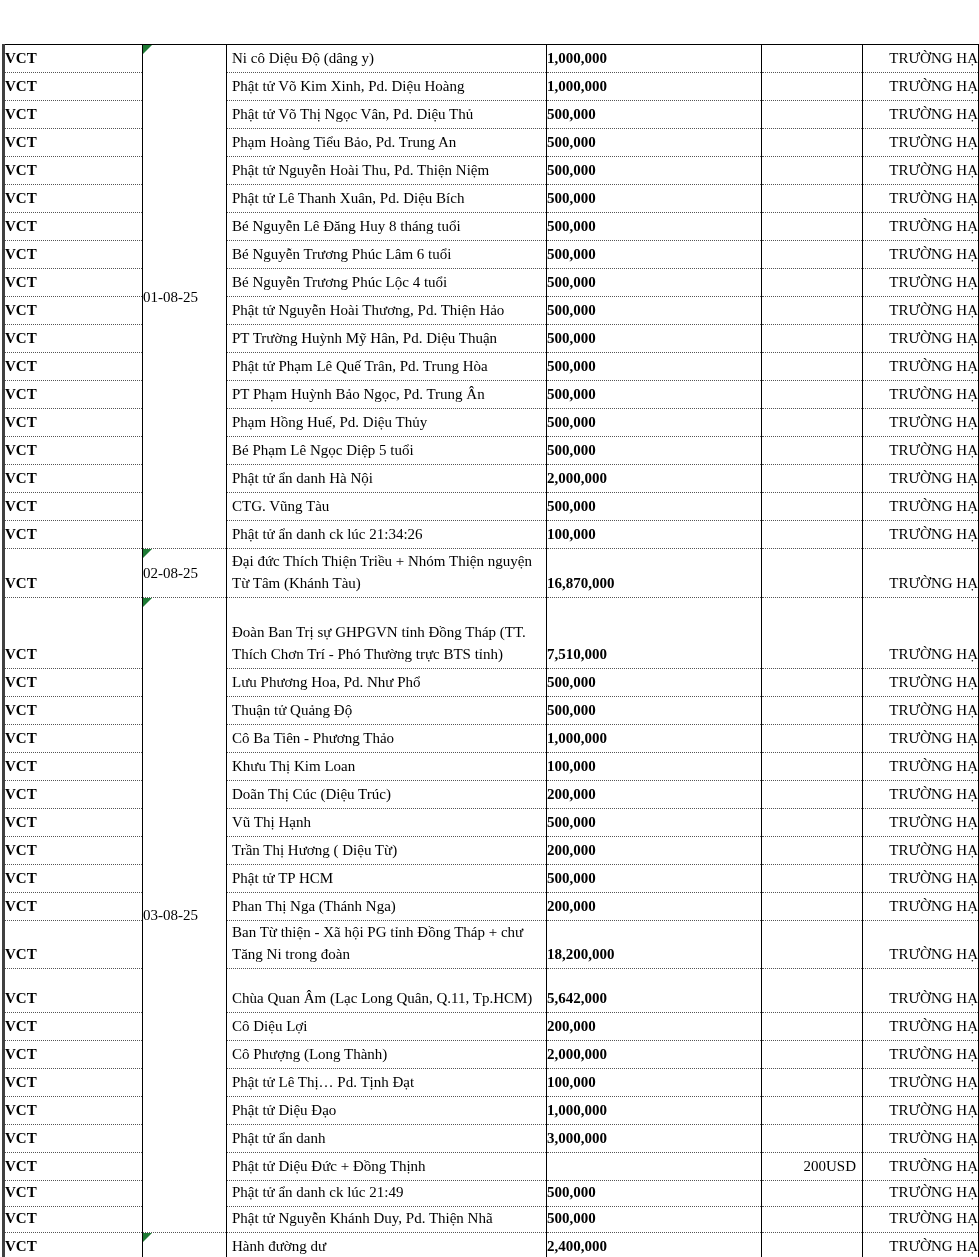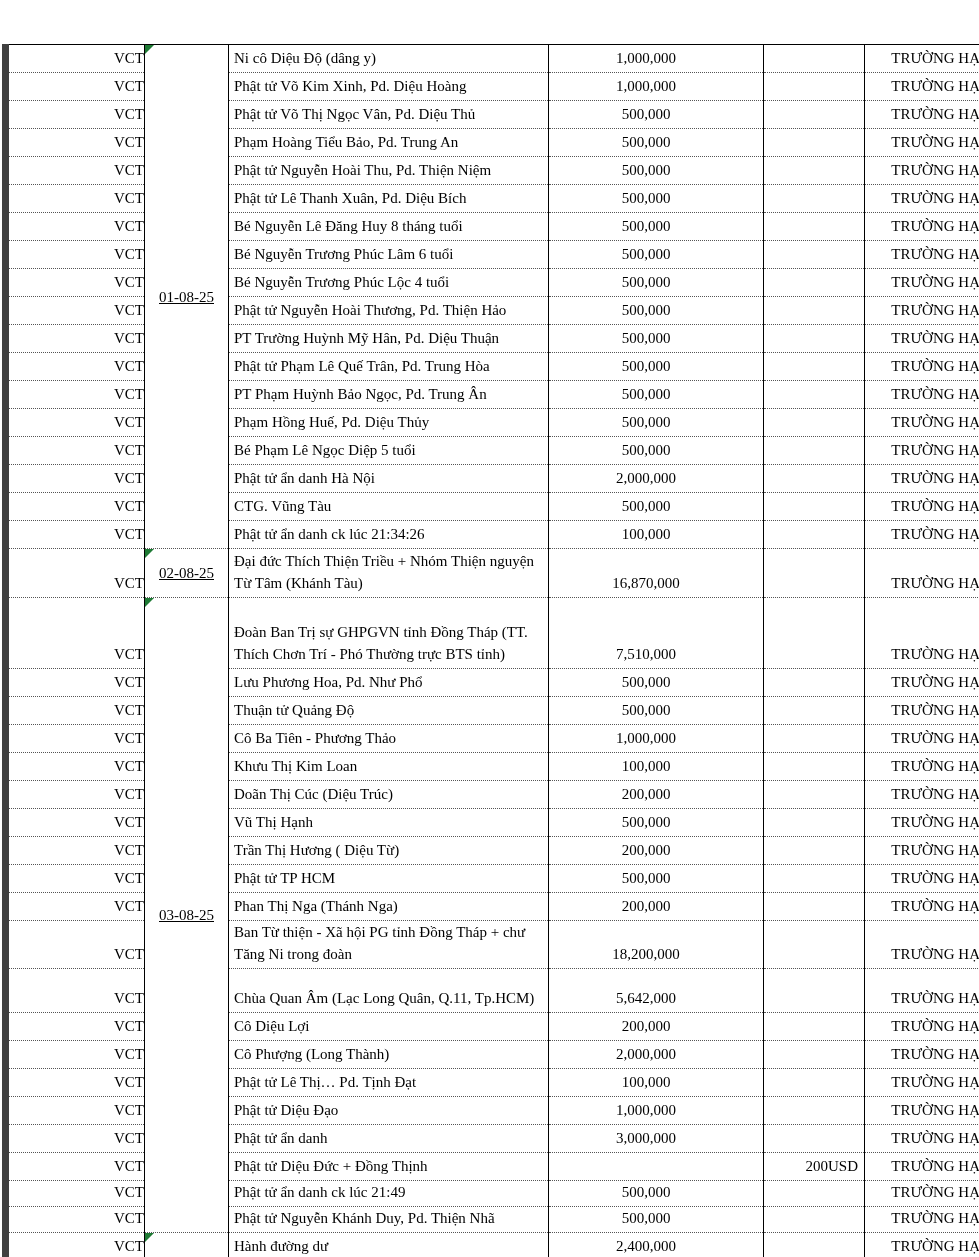--- a/index.html
+++ b/index.html
@@ -15,35 +15,34 @@
   }
   td{
     padding:0;
     font-size:15px;line-height:22px;
     vertical-align:bottom;
     border-right:1px solid #000;
     border-bottom:1px dotted #555;
     overflow:hidden;
     word-wrap:break-word;
   }
-  td.c-vct{text-align:right;border-left:7px solid #404040;padding-bottom:3px;}
+  td.c-vct{text-align:left;border-left:3px solid #404040;padding-bottom:3px;font-weight:bold;}
   td.c-date{text-align:center;position:relative;}
   td.c-name{text-align:left;padding:0 4px 3px 5px;}
-  td.c-amt{text-align:center;padding:0 20px 3px 0;}
+  td.c-amt{text-align:left;padding:0 20px 3px 0;font-weight:bold;}
   td.c-usd{text-align:right;padding:0 6px 3px 0;}
   td.c-loc{text-align:right;padding-bottom:3px;}
   .flag{
     position:absolute;top:0;left:0;width:0;height:0;
     border-top:9px solid #1e7a34;border-right:9px solid transparent;
   }
   .dlabel{
     position:absolute;left:0;right:0;top:50%;
     transform:translateY(-50%);
-    text-align:center;
-    text-decoration:underline;
+    text-align:left;
   }
 </style>
 </head>
 <body>
 
 <div class="sheet">
   <table class="grid">
     <colgroup>
       <col style="width:139px">
       <col style="width:84px">

